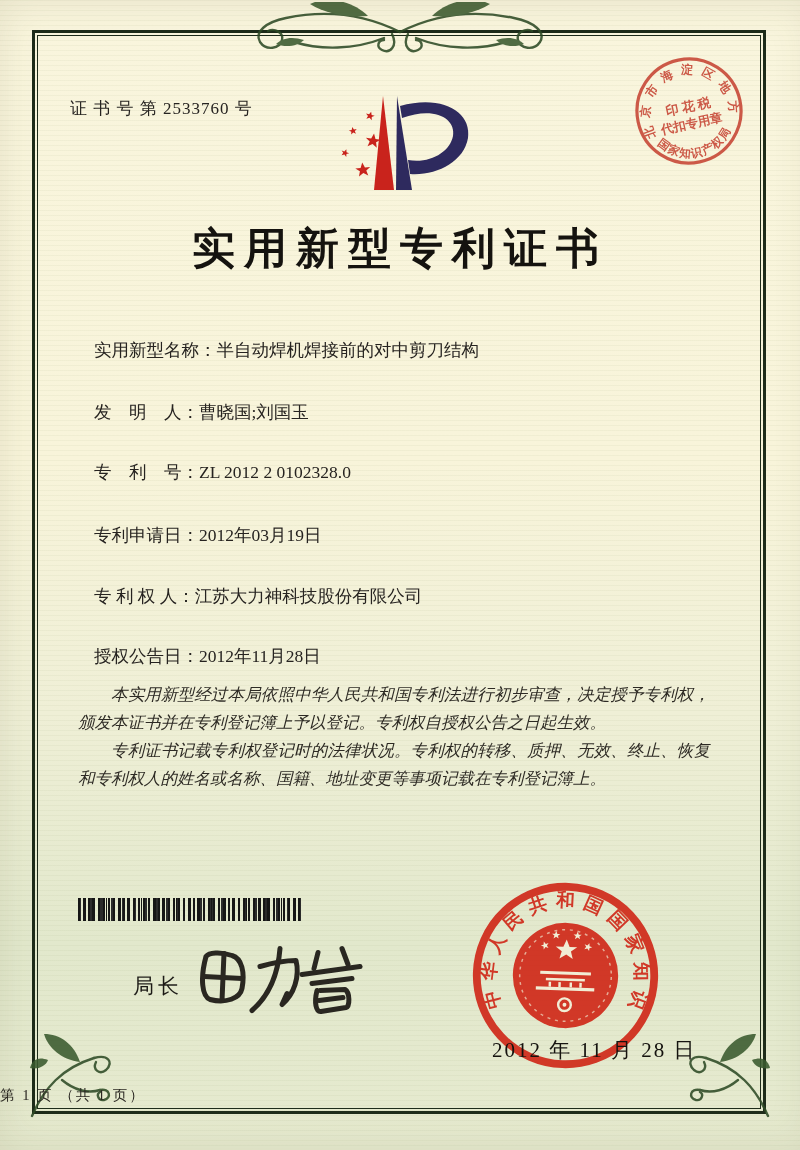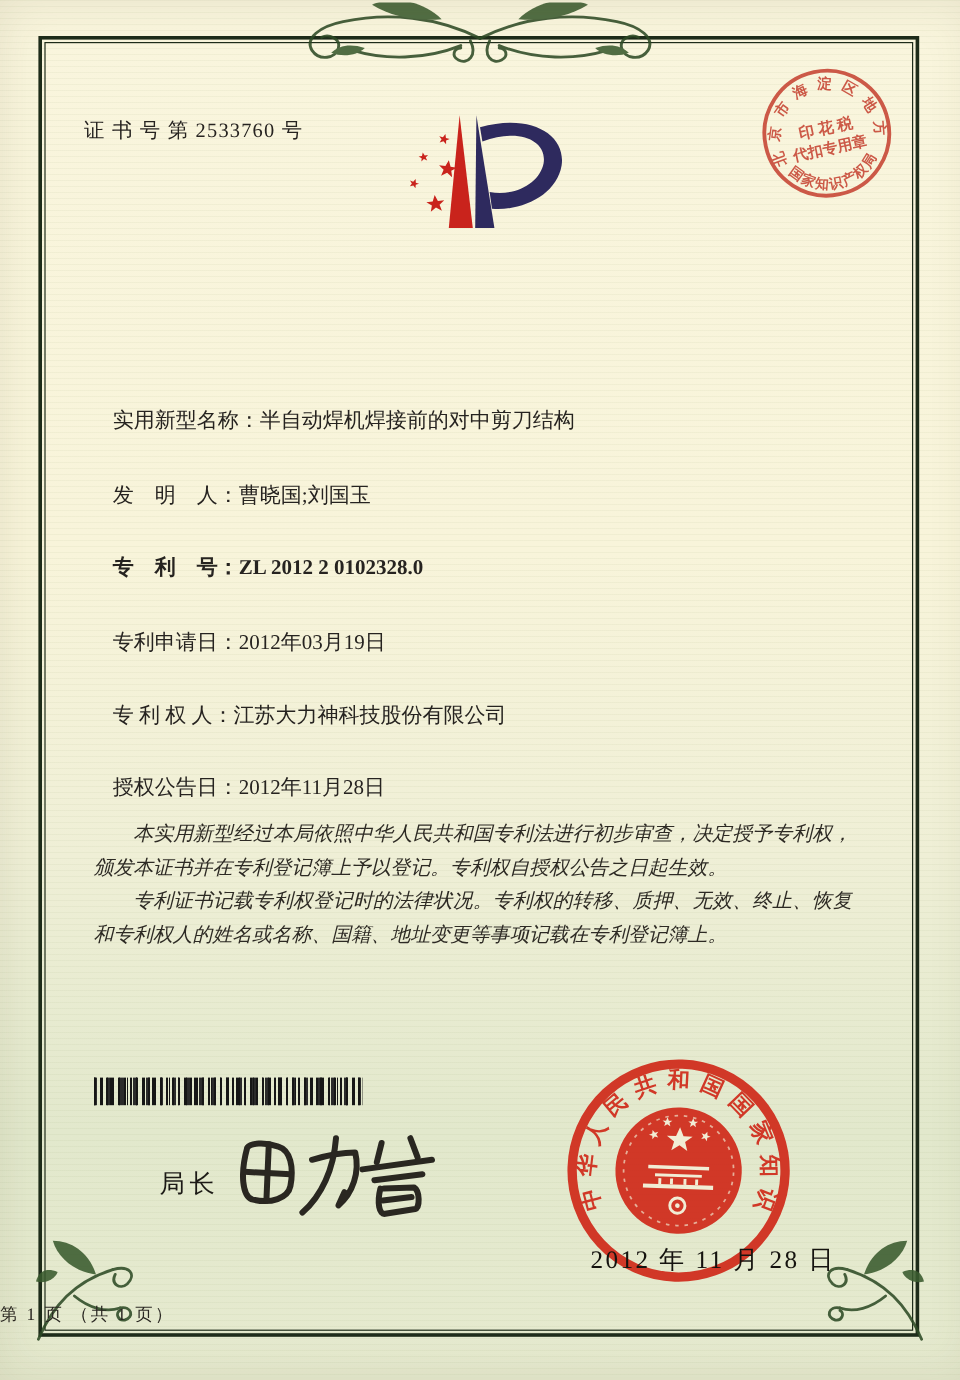--- a/index.html
+++ b/index.html
@@ -15,21 +15,21 @@
         box-shadow:inset 0 0 40px rgba(90,80,40,.12);}
   .frame{position:absolute;left:32px;top:30px;width:734px;height:1084px;box-sizing:border-box;
         border:3px solid #1e2c1a;z-index:1;}
   .frame::after{content:"";position:absolute;inset:2px;border:1px solid #1e2c1a;}
   .abs{position:absolute;z-index:3;}
   .cert-no{left:70px;top:97px;font-size:17px;letter-spacing:1px;color:#262320;}
   .title{left:0;top:220px;width:800px;text-align:center;font-size:43px;font-weight:700;
          letter-spacing:9px;color:#15130f;}
   .fields{left:78px;top:338px;width:640px;}
   .field-row{position:absolute;left:16px;font-size:17.5px;white-space:nowrap;color:#262320;}
-  .row0{top:0;} .row1{top:62px;} .row2{top:122px;font-weight:bold;} .row3{top:185px;} .row4{top:246px;} .row5{top:306px;}
+  .row0{top:0;} .row1{top:62px;} .row2{top:122px;} .row3{top:185px;} .row4{top:246px;} .row5{top:306px;}
   .paras{left:78px;top:681px;width:632px;font-size:16.5px;line-height:28px;text-align:justify;color:#2d2a24;font-style:italic;}
   .paras p{margin:0;text-indent:2em;}
   .barcode{left:78px;top:898px;width:224px;height:23px;
     background-image:
       repeating-linear-gradient(90deg,#161616 0 2px,transparent 2px 5px),
       repeating-linear-gradient(90deg,#161616 0 1px,transparent 1px 7px),
       repeating-linear-gradient(90deg,#2b2b2b 0 3px,transparent 3px 11px);}
   .commissioner{left:133px;top:972px;font-size:21px;letter-spacing:4px;color:#1c1a16;}
   .signature{left:190px;top:928px;}
   .seal{left:468px;top:878px;opacity:.93;}
@@ -97,20 +97,21 @@
         <textPath href="#taxTop">北京市海淀区地方税务局</textPath>
       </text>
       <text font-size="11.5" letter-spacing="1">
         <textPath href="#taxBot">国家知识产权局</textPath>
       </text>
       <text x="0" y="0" text-anchor="middle" font-size="13">印 花 税</text>
       <text x="0" y="17" text-anchor="middle" font-size="12.5">代扣专用章</text>
     </g>
   </svg>
 
+  <div class="abs title">实用新型专利证书</div>
 
   <div class="abs fields">
     <div class="field-row row0">
       <span>实用新型名称：</span><span>半自动焊机焊接前的对中剪刀结构</span>
     </div>
     <div class="field-row row1">
       <span>发　明　人：</span><span>曹晓国;刘国玉</span>
     </div>
     <div class="field-row row2">
       <span>专　利　号：</span><span>ZL 2012 2 0102328.0</span>

